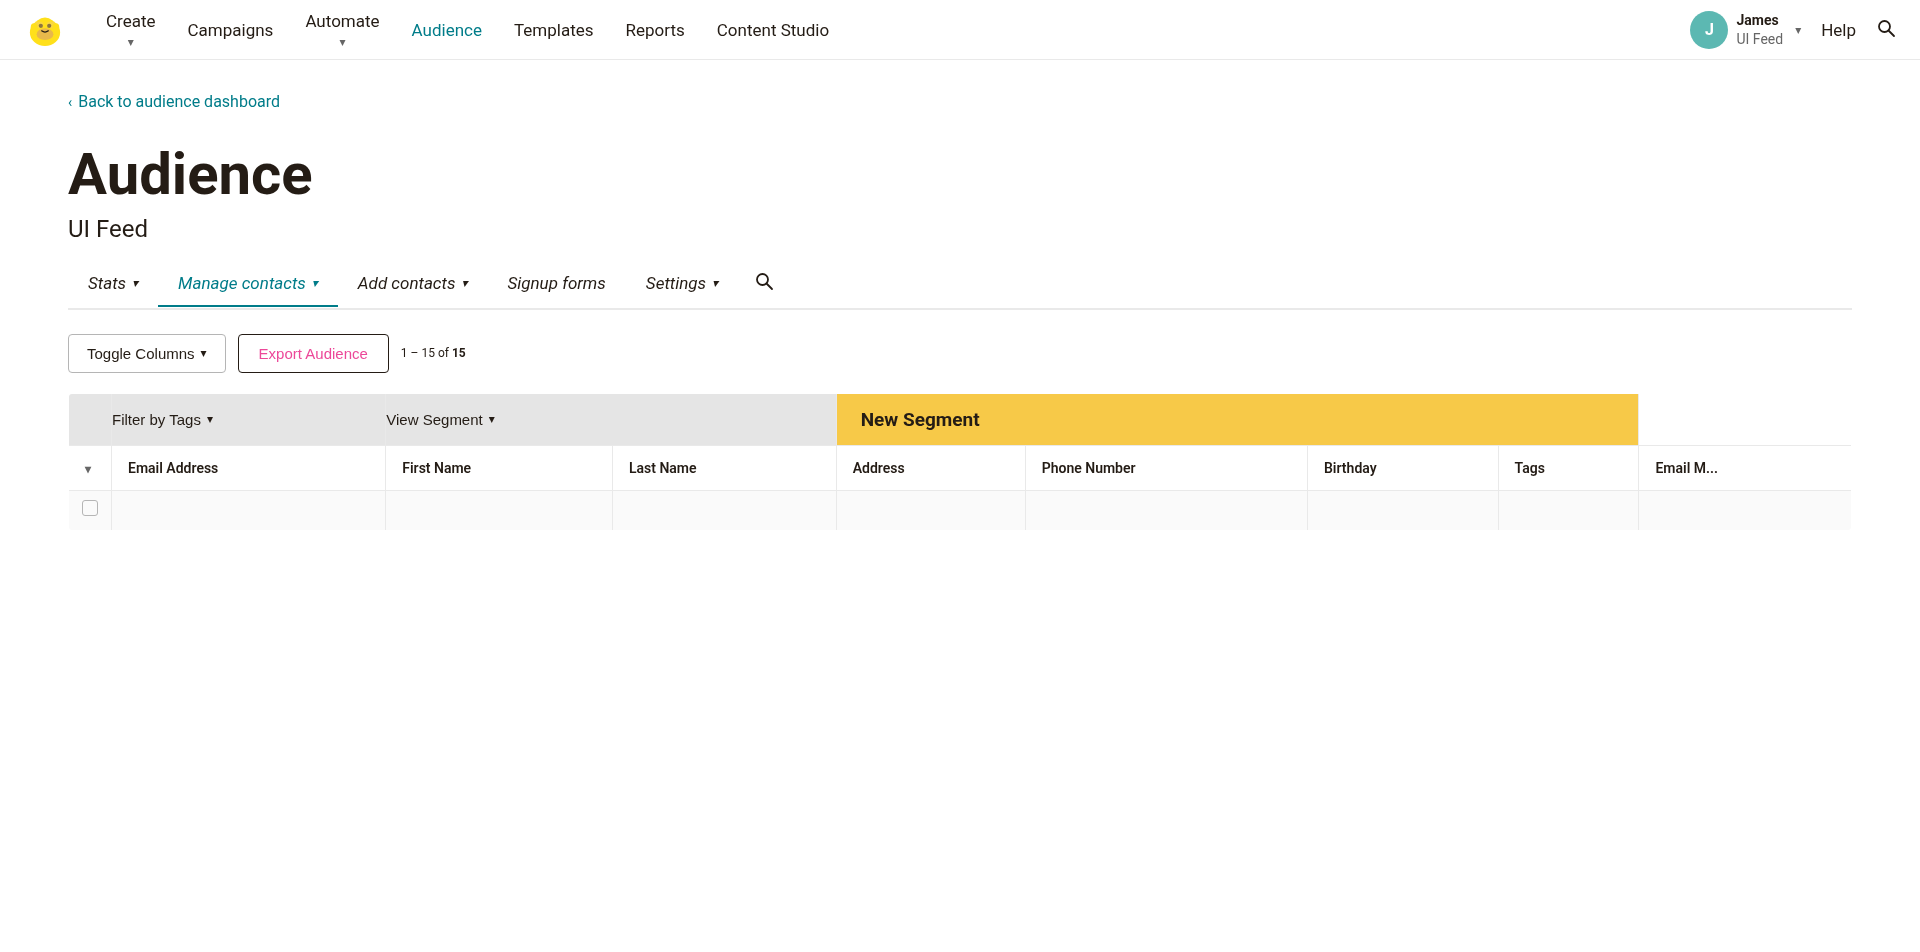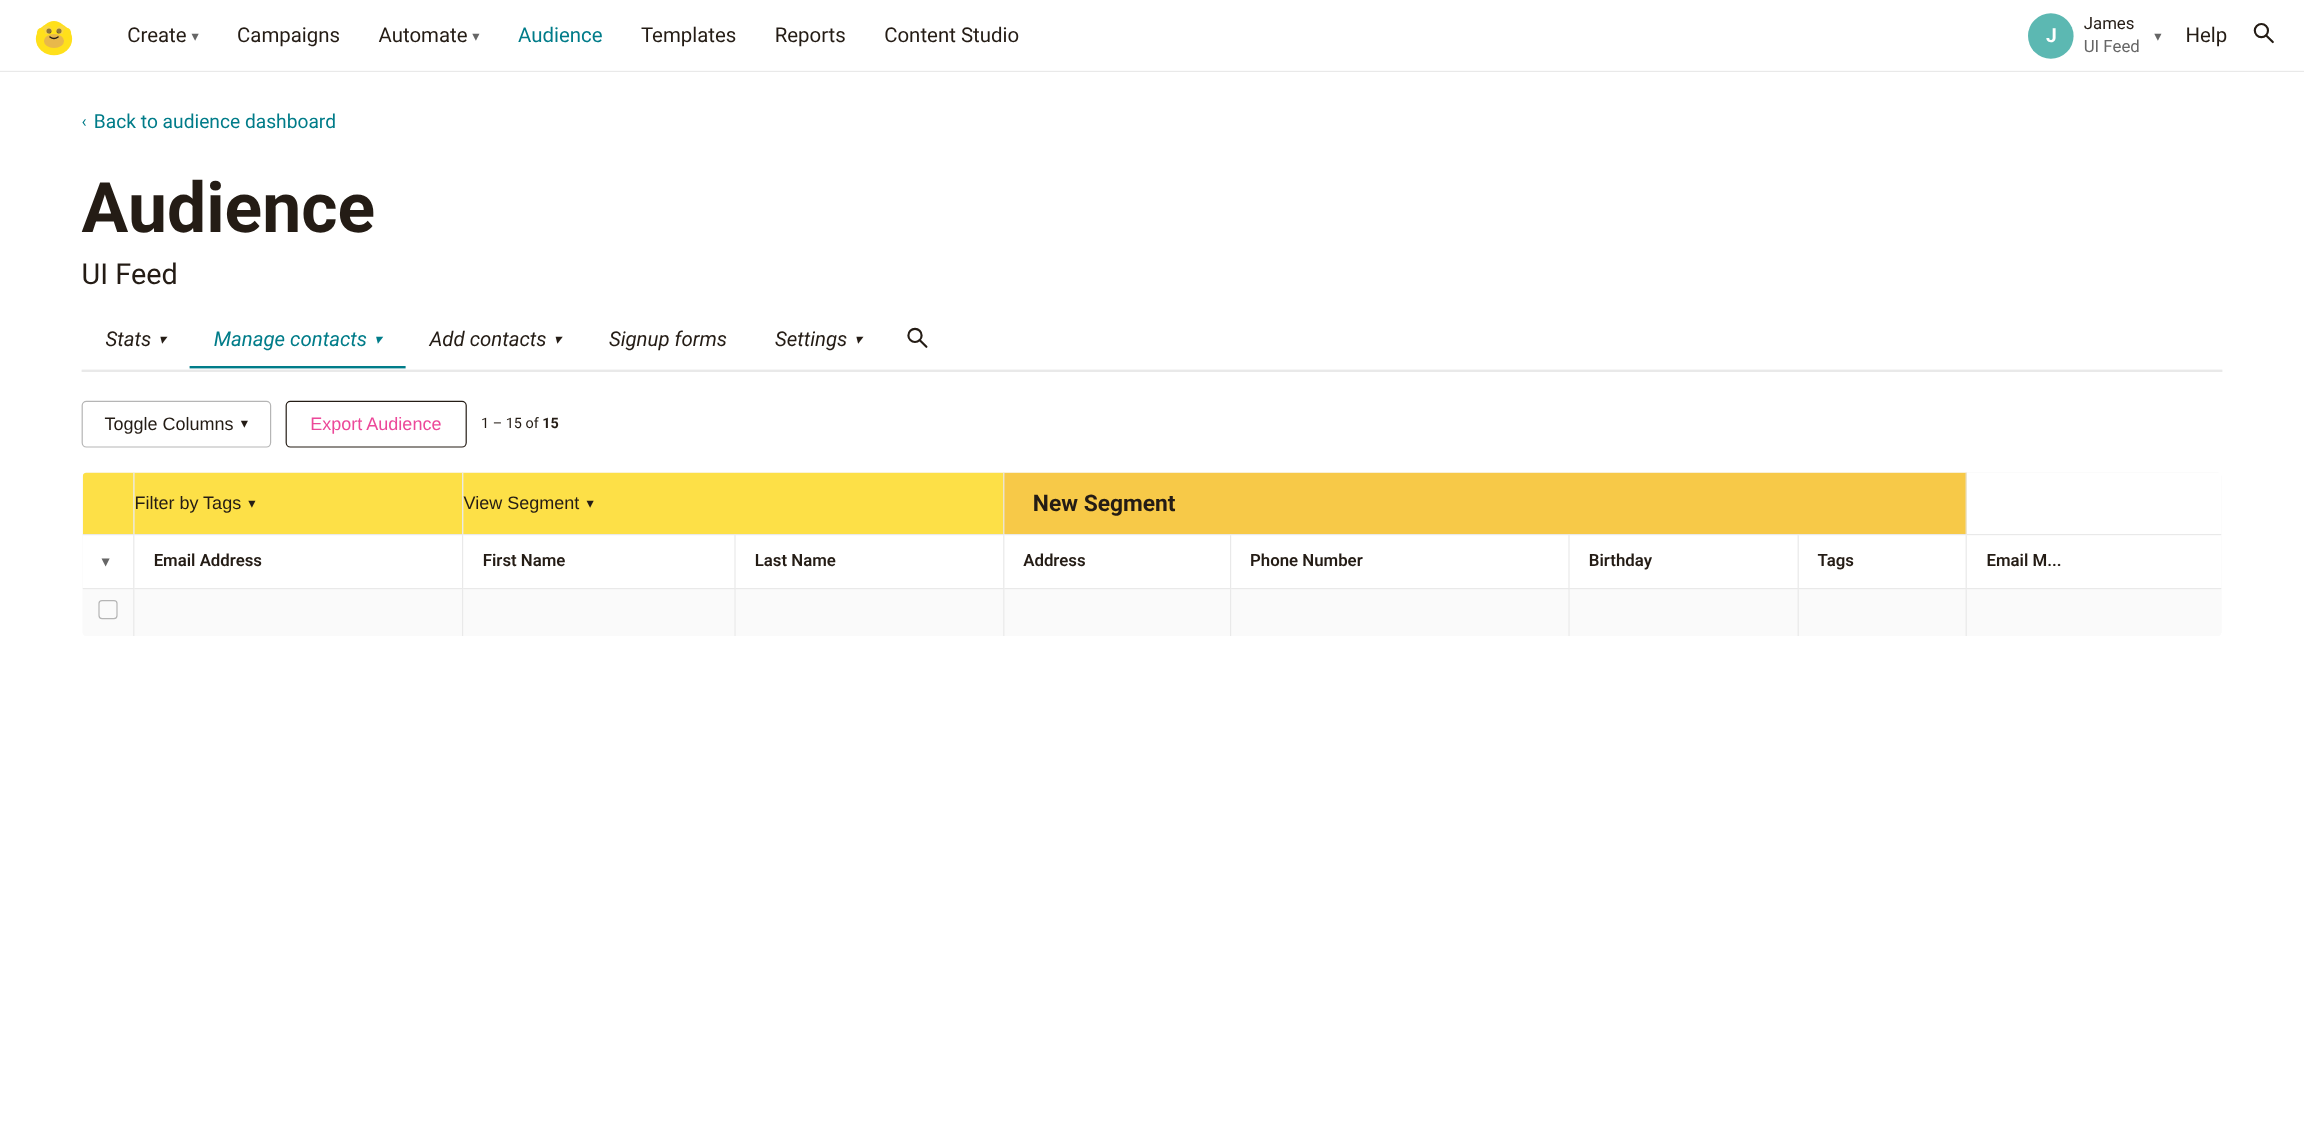--- a/index.html
+++ b/index.html
@@ -29,20 +29,21 @@
     .nav-item {
       display: flex;
       align-items: center;
       gap: 4px;
       padding: 8px 16px;
       font-size: 17px;
       color: #241c15;
       cursor: pointer;
       text-decoration: none;
       white-space: nowrap;
+      flex-direction: column;
     }
     .nav-item.active {
       color: #007c89;
     }
     .nav-item .chevron {
       font-size: 12px;
       color: #666;
     }
     .topnav-right {
       display: flex;
@@ -66,21 +67,21 @@
       align-items: center;
       gap: 8px;
       cursor: pointer;
     }
     .user-text {
       display: flex;
       flex-direction: column;
       font-size: 14px;
       line-height: 1.3;
     }
-    .user-name { font-weight: 400; }
+    .user-name { font-weight: 700; }
     .user-feed { color: #666; }
     .nav-help {
       font-size: 17px;
       color: #241c15;
       cursor: pointer;
     }
     .nav-search-icon {
       cursor: pointer;
       color: #241c15;
       font-size: 18px;
@@ -212,21 +213,21 @@
       border: 1px solid #e9e9e9;
       border-radius: 4px;
       overflow: hidden;
     }
     .table-filter-row td {
       padding: 0;
       border: 1px solid #e9e9e9;
     }
     .filter-cell {
       padding: 14px 20px;
-      background: #fde047;
+      background: #e5e5e5;
     }
     .filter-cell.new-segment {
       background: #f7c948;
       font-weight: 700;
       font-size: 19px;
       padding: 14px 24px;
     }
     .filter-btn {
       display: flex;
       align-items: center;

